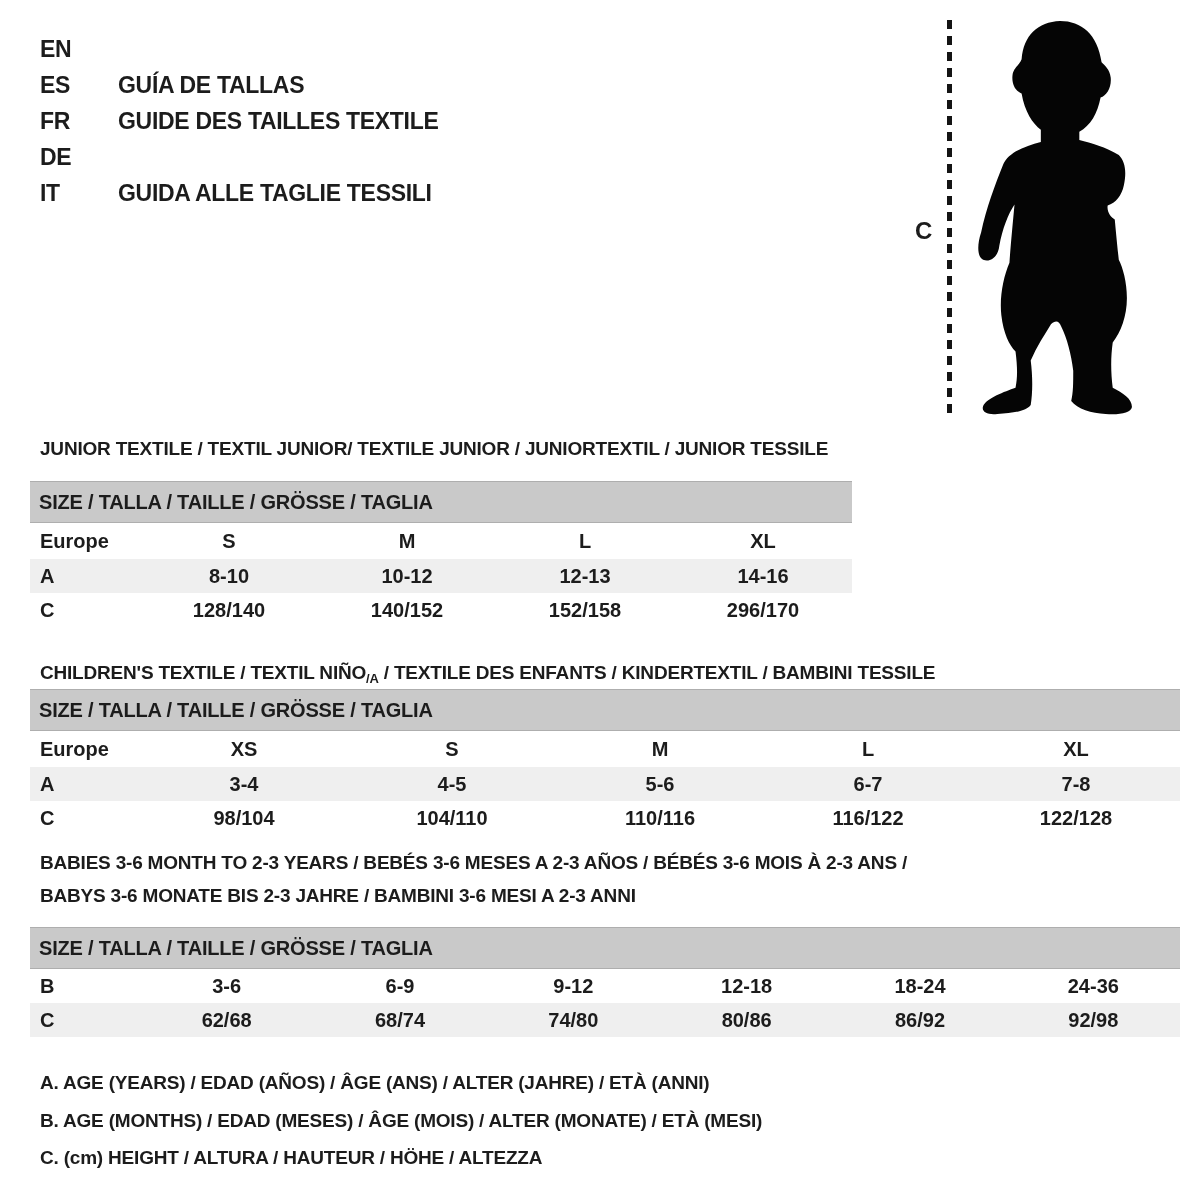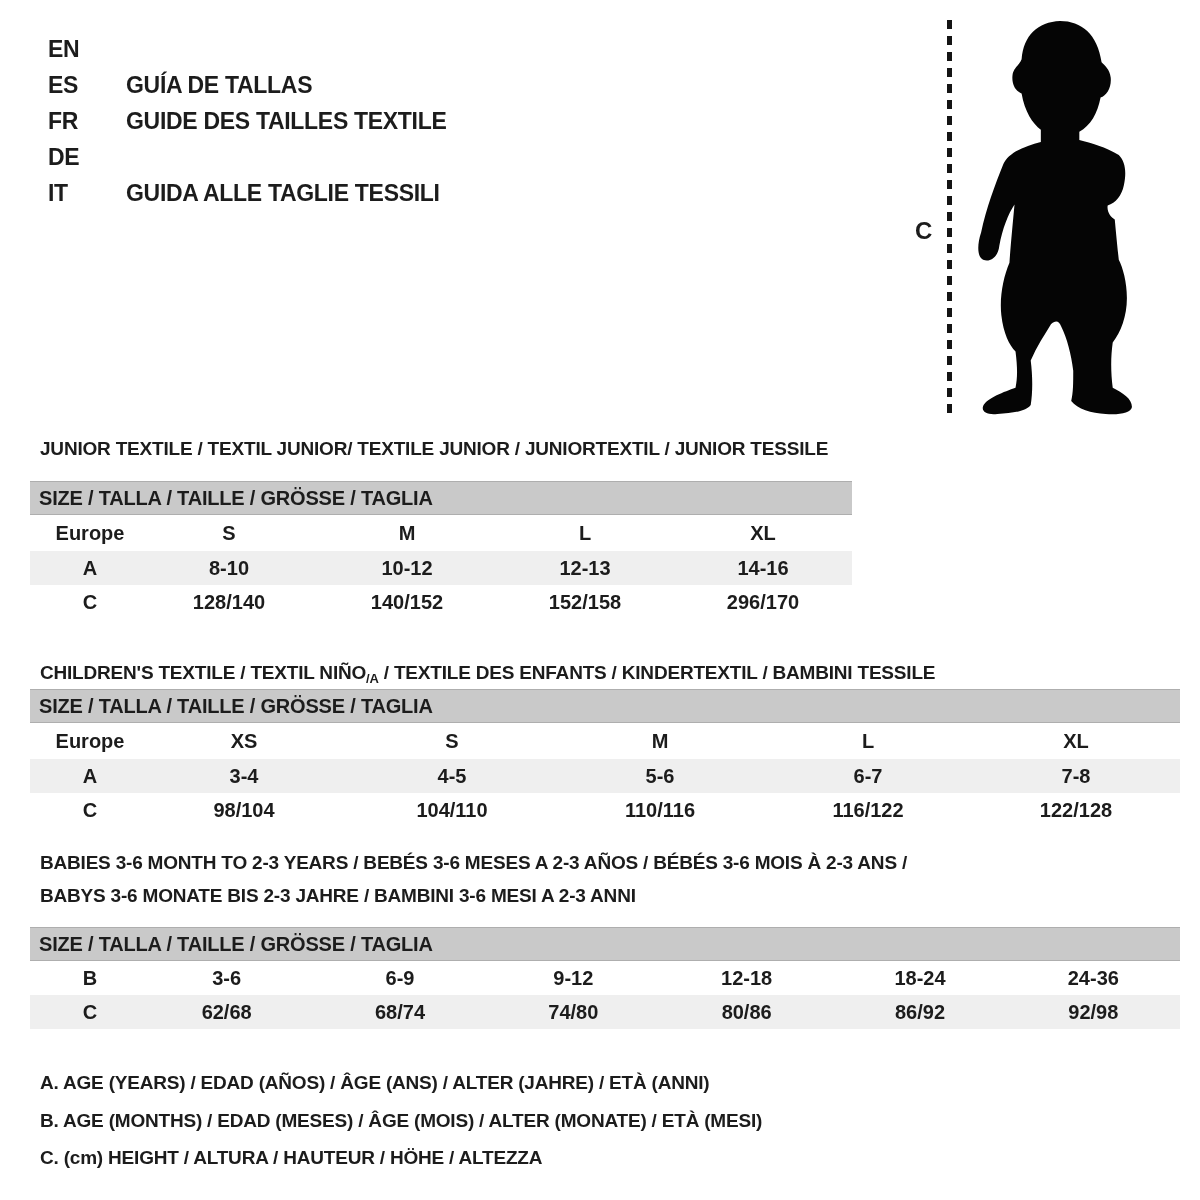--- a/index.html
+++ b/index.html
@@ -2,47 +2,47 @@
 <html><head>
 <meta charset="utf-8">
 <style>
   html,body{margin:0;padding:0;background:#fff;}
   .page{position:relative;width:1200px;height:1200px;background:#ffffff;overflow:hidden;
         font-family:"Liberation Sans",sans-serif;color:#1c1c1c;}
 
   
   .lang-header{position:absolute;left:40px;top:31px;}
   .lang-row{display:flex;align-items:center;height:36px;}
-  .lang-code{width:78px;font-weight:bold;font-size:23px;letter-spacing:-0.3px;margin-left:8px;}
+  .lang-code{width:78px;font-weight:bold;font-size:23px;letter-spacing:-0.3px;}
   .lang-label{font-weight:bold;font-size:23px;letter-spacing:-0.3px;white-space:nowrap;}
 
   
   .dashed-line{position:absolute;left:947px;top:20px;width:5px;height:396px;
         background:repeating-linear-gradient(to bottom,#141414 0 9px,transparent 9px 16px);}
   .measure-label{position:absolute;left:915px;top:217px;font-size:24px;font-weight:bold;}
   .silhouette{position:absolute;left:973px;top:19px;width:162px;height:398px;}
 
   
   .section-title{position:absolute;left:40px;font-size:19px;font-weight:bold;
         letter-spacing:-0.2px;white-space:nowrap;}
   .sub-a{font-size:13px;vertical-align:-4px;font-weight:bold;}
 
   
   .size-table{position:absolute;left:30px;}
   .w-junior{width:822px;}
   .w-wide{width:1150px;}
-  .size-bar{height:34px;background:#c9c9c9;border-top:1px solid #aeaeae;border-bottom:1px solid #aeaeae;
+  .size-bar{height:42px;background:#c9c9c9;border-top:1px solid #aeaeae;border-bottom:1px solid #aeaeae;
         display:flex;align-items:center;padding-left:9px;box-sizing:border-box;
         font-weight:bold;font-size:20px;letter-spacing:-0.2px;}
   .trow{display:grid;align-items:center;font-weight:bold;font-size:20px;height:34px;}
   .row-europe{height:36px;}
   .cols4{grid-template-columns:110px repeat(4,1fr);}
   .cols5{grid-template-columns:110px repeat(5,1fr);}
   .cols6{grid-template-columns:110px repeat(6,1fr);}
-  .rl{padding-left:10px;text-align:center;}
+  .rl{padding-left:10px;text-align:left;}
   .tc{text-align:center;}
   .shaded{background:#efefef;}
 
   
   .legend-line{position:absolute;left:40px;font-size:19px;font-weight:bold;
         letter-spacing:-0.2px;white-space:nowrap;}
 </style>
 </head>
 <body>
 

